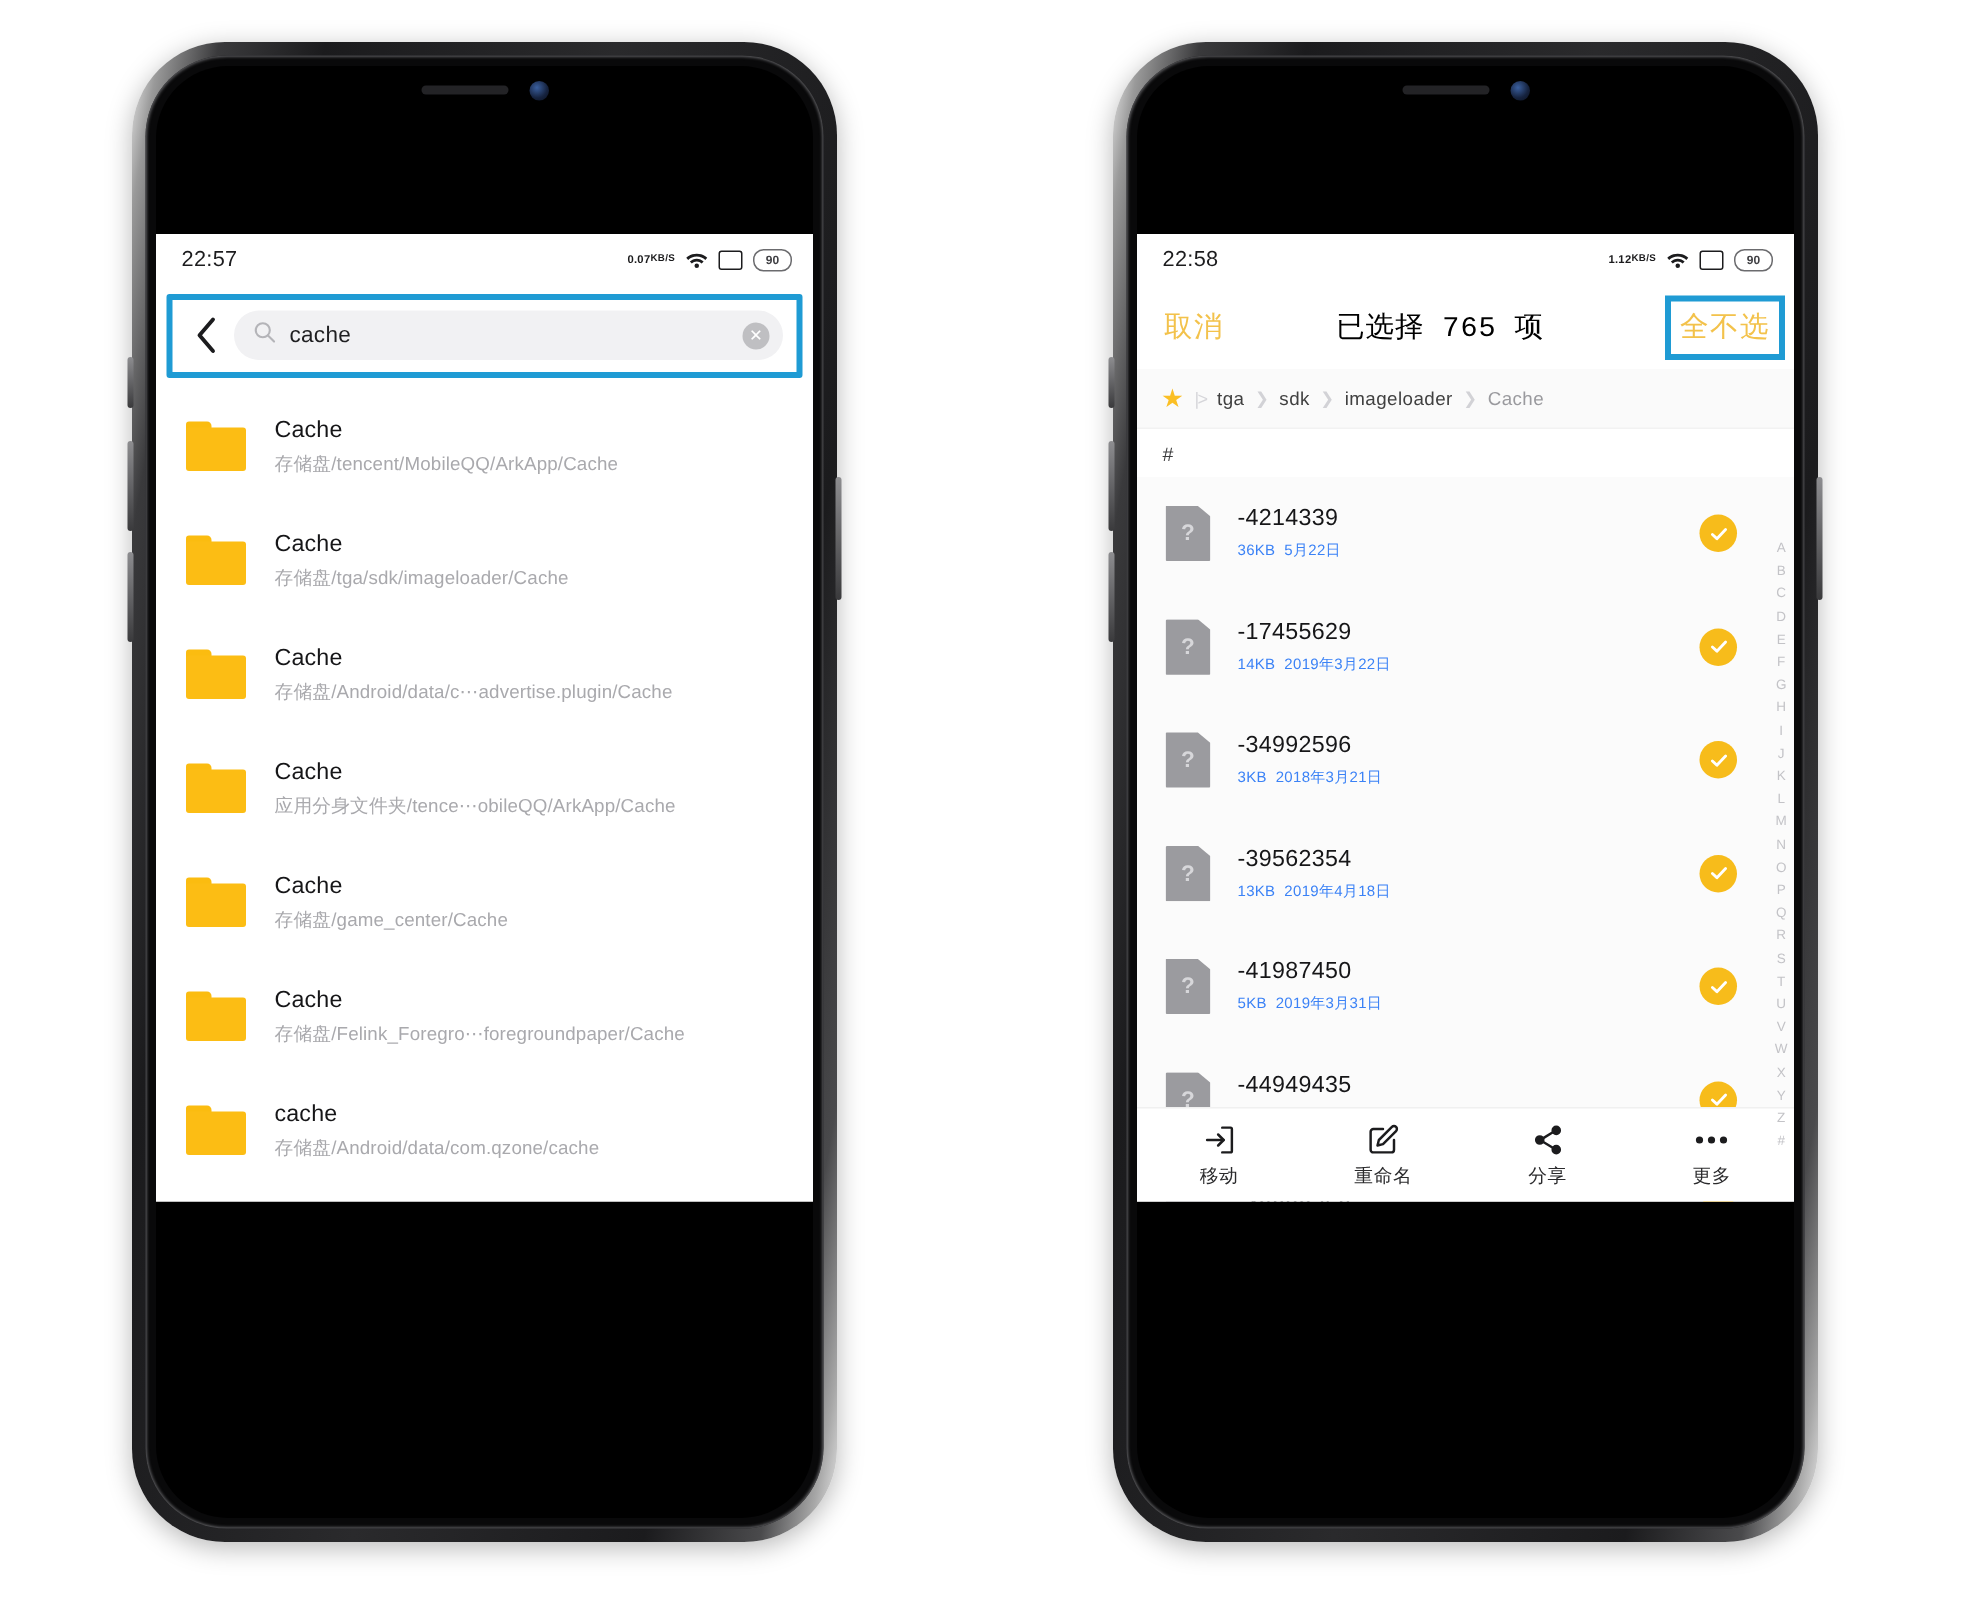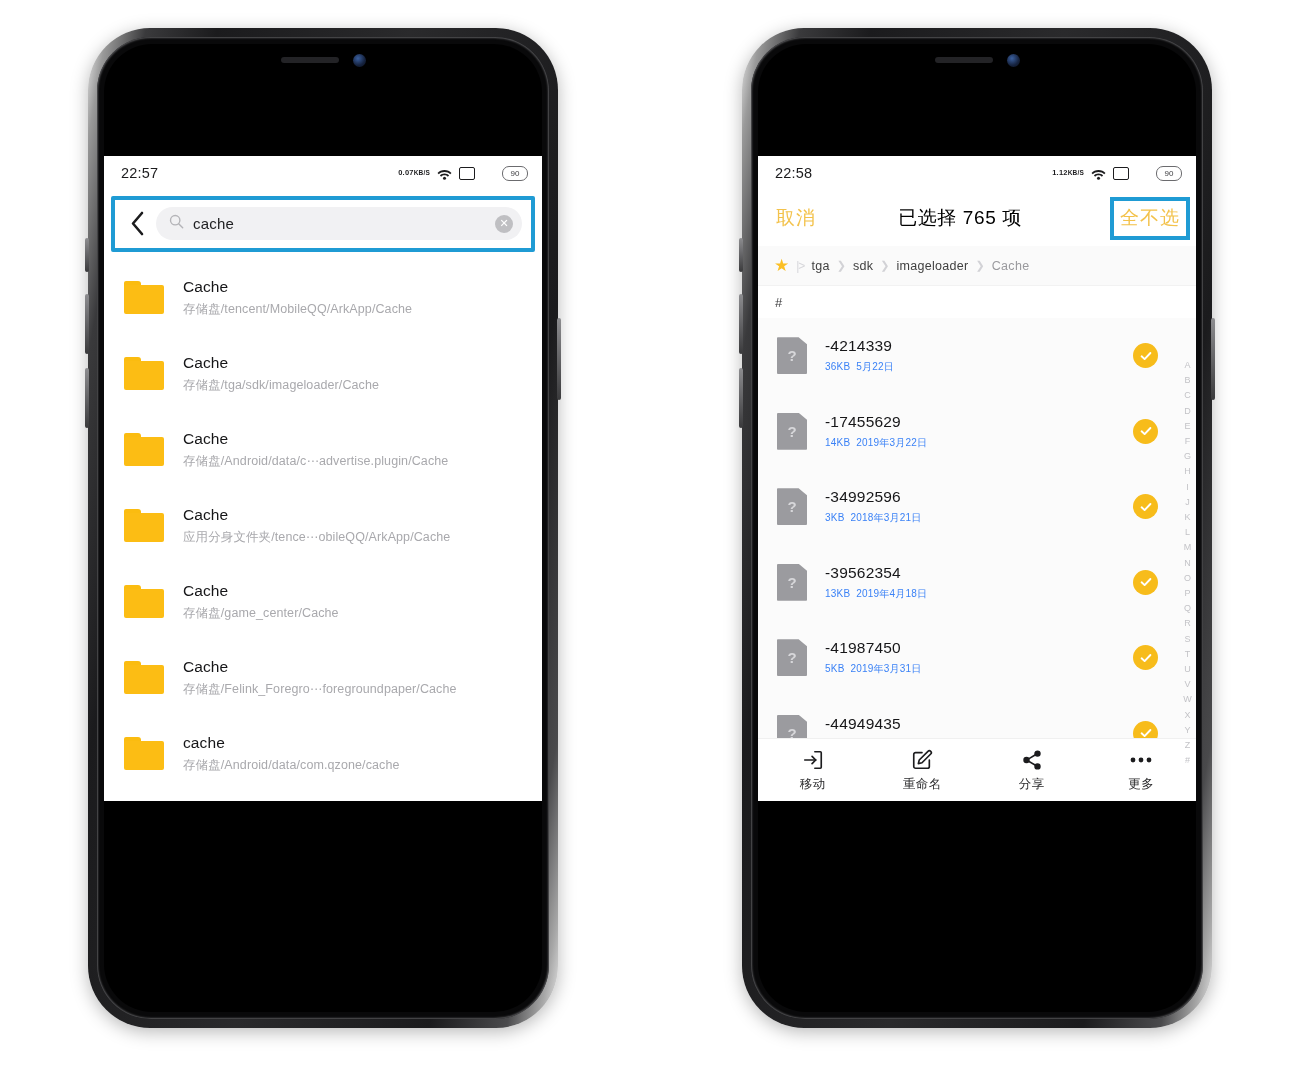--- a/index.html
+++ b/index.html
@@ -122,23 +122,22 @@
   .simsq {
     width: 14px; height: 11px;
     border: 1.6px solid #1c1c1e;
     border-radius: 2px;
   }
   .batt {
     width: 24px; height: 13px;
     border: 1.4px solid #6b6b6e;
     border-radius: 7px;
     display:flex; align-items:center; justify-content:center;
-    font-size: 8px; font-weight: normal; color:#404044;
+    font-size: 8px; font-weight: bold; color:#404044;
     letter-spacing: 0;
-    margin-left: 20px;
   }
 
   
   .searchbar-wrap {
     padding: 6px 7px 7px 7px;
     background: #fff;
     box-sizing: border-box;
   }
   .searchbar-hl {
     border: 4px solid #1f9bd4;
@@ -226,20 +225,21 @@
 
   
   .sel-header {
     height: 56px;
     display: flex;
     align-items: center;
     justify-content: space-between;
     background: #fff;
     padding: 0 6px 0 18px;
     box-sizing: border-box;
+    font-family: Liberation Mono, monospace;
   }
   .sel-cancel {
     font-size: 19px;
     color: #f3c24b;
     letter-spacing: 1px;
   }
   .sel-title {
     font-size: 19px;
     color: #000000;
     letter-spacing: .6px;

